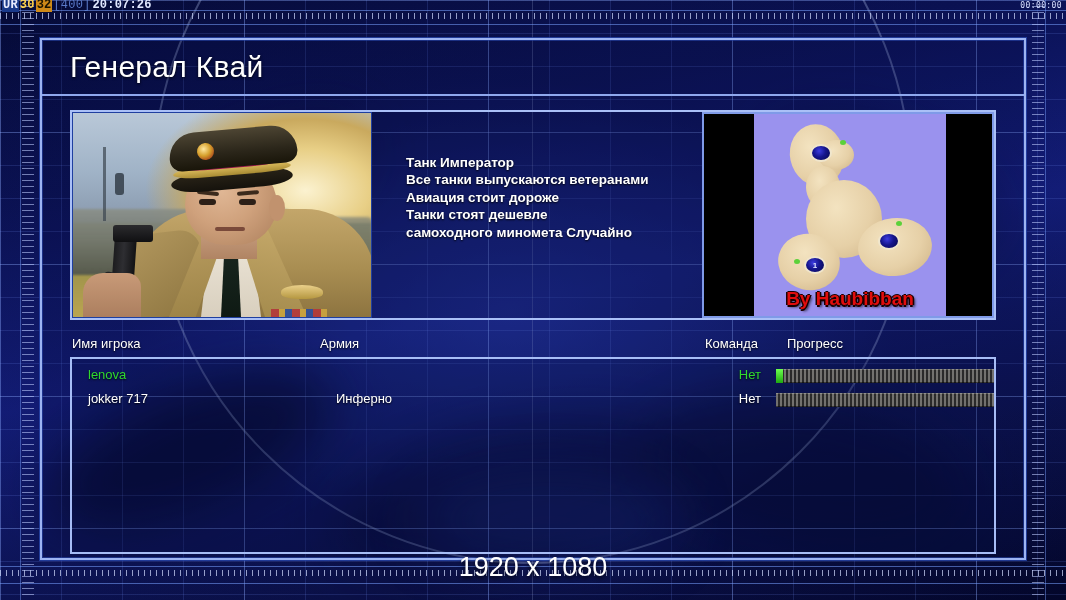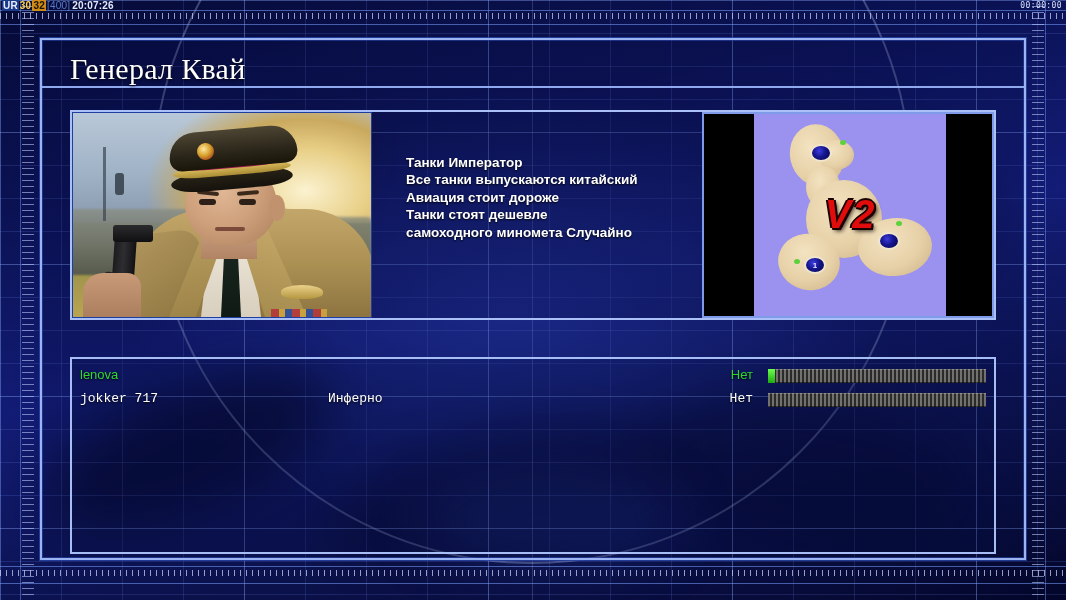--- a/index.html
+++ b/index.html
@@ -85,22 +85,22 @@
   .hline.l2 { top: 24px; }
   .hline.l3 { top: 566px; }
   .hline.l4 { top: 583px; }
   .vline { position: absolute; top: 0; height: 600px; width: 1px; background: rgba(120,160,255,.45); }
   .vline.v1 { left: 20px; }
   .vline.v2 { left: 1045px; }
 
   
   .statusbar {
     position: absolute; left: 2px; top: 1px;
-    font-family: Liberation Sans, sans-serif;
-    font-size: 10px; line-height: 9px;
+    font-family: Liberation Mono, monospace;
+    font-size: 12px; line-height: 9px;
     letter-spacing: .2px;
     white-space: nowrap; z-index: 60;
   }
   .statusbar span { padding: 0 1px; }
   .s-ur   { background: #1a3a8a; color: #e8ecff; font-weight: bold; }
   .s-a    { color: #ffd24a; font-weight: bold; }
   .s-b    { background: #cf8a18; color: #1a1400; font-weight: bold; }
   .s-dim  { color: #5a79c8; }
   .s-time { color: #e2e8ff; font-weight: bold; }
 
@@ -117,24 +117,23 @@
     left: 40px; top: 38px;
     width: 986px; height: 522px;
     border: 2px solid #9db4f2;
     box-shadow: 0 0 0 1px rgba(40,70,170,.8), inset 0 0 0 1px rgba(40,70,170,.6);
     background: rgba(6,12,60,0.16);
     z-index: 10;
   }
 
   .title-bar {
     position: absolute;
-    left: 0; top: 0; width: 982px; height: 48px;
-    display: flex; align-items: flex-end;
+    left: 0; top: 0; width: 982px; height: 56px;
+    display: flex; align-items: center;
     border-bottom: 2px solid #8fa8ee;
-    font-family: Liberation Serif, serif;
   }
   .title-text {
     margin-left: 28px;
     font-size: 30px; font-weight: 400;
     color: #ffffff;
     letter-spacing: .3px;
     text-shadow: 0 1px 3px rgba(0,0,0,.85);
   }
 
   
@@ -391,27 +390,27 @@
     border: 2px solid #a7bdf6;
     background: rgba(8,14,66,.18);
   }
   .prow {
     position: relative;
     height: 24px;
     font-size: 13px;
     text-shadow: 0 1px 2px rgba(0,0,0,.9);
   }
   .prow:first-child { margin-top: 5px; }
-  .pcell { position: absolute; top: 3px; white-space: nowrap; }
+  .pcell { position: absolute; top: 3px; white-space: nowrap; margin-left: 8px; }
   .pc-name { left: 8px; }
   .pc-army { left: 256px; }
   .pc-team { left: 625px; width: 56px; text-align: right; }
   .pc-prog { left: 696px; width: 218px; top: 5px; height: 14px; }
   .row-green .pcell { color: #2fd82f; }
-  .row-white .pcell { color: #ffffff; font-family: Liberation Mono, monospace; }
+  .row-white .pcell { color: #ffffff; }
 
   .bar {
     position: relative; width: 100%; height: 14px;
     background:
       repeating-linear-gradient(90deg,
         rgba(120,118,112,.95) 0 2px,
         rgba(44,43,40,.95) 2px 4px);
     box-shadow: inset 0 1px 0 rgba(255,255,255,.22), inset 0 -1px 0 rgba(0,0,0,.5);
   }
   .bar-fill {
@@ -498,46 +497,52 @@
         <div class="g-capbadge"></div>
         <div class="g-wing"></div>
         <div class="g-ribbon"></div>
         <div class="g-pistol"></div>
         <div class="g-pistol2"></div>
         <div class="g-grip"></div>
         <div class="g-hand"></div>
       </div>
 
       <ul class="desc">
-        <li>Танки Император</li>
-        <li>Все танки выпускаются китайский</li>
+        <li>Танк Император</li>
+        <li>Все танки выпускаются ветеранами</li>
         <li>Авиация стоит дороже</li>
         <li>Танки стоят дешевле</li>
         <li> самоходного миномета Случайно</li>
       </ul>
 
       <div class="map-wrap">
         <div class="map-inner">
           <div class="map-land ml1"></div>
           <div class="map-land ml6"></div>
           <div class="map-land ml2"></div>
           <div class="map-land ml3"></div>
           <div class="map-land ml4"></div>
           <div class="map-land ml5"></div>
           <div class="mgreen mg1"></div>
           <div class="mgreen mg2"></div>
           <div class="mgreen mg3"></div>
           <div class="mdot md1"></div>
           <div class="mdot md2"></div>
           <div class="mdot md3">1</div>
-          <div class="map-v2">V2</div>
+          <div class="map-author">By Haubibban</div>
         </div>
       </div>
     </div>
 
+    <div class="table-head">
+      <div class="th c-name">Имя игрока</div>
+      <div class="th c-army">Армия</div>
+      <div class="th c-team">Команда</div>
+      <div class="th c-prog">Прогресс</div>
+    </div>
 
     <div class="table-body">
 
       <div class="prow row-green">
         <div class="pcell pc-name">lenova</div>
         <div class="pcell pc-team">Нет</div>
         <div class="pcell pc-prog">
           <div class="bar">
             <div class="bar-fill" style="width: 3%;"></div>
           </div>
@@ -551,13 +556,14 @@
         <div class="pcell pc-prog">
           <div class="bar">
             <div class="bar-fill" style="width: 0%;"></div>
           </div>
         </div>
       </div>
 
     </div>
   </div>
 
+  <div class="resolution">1920 x 1080</div>
 </div>
 
 </body></html>

